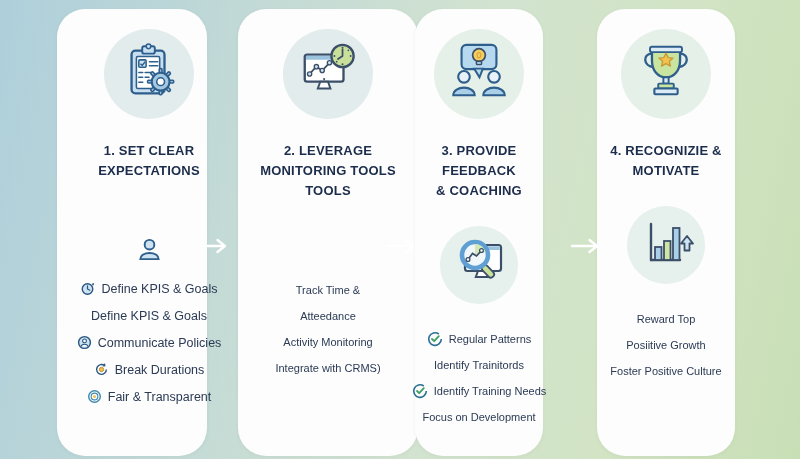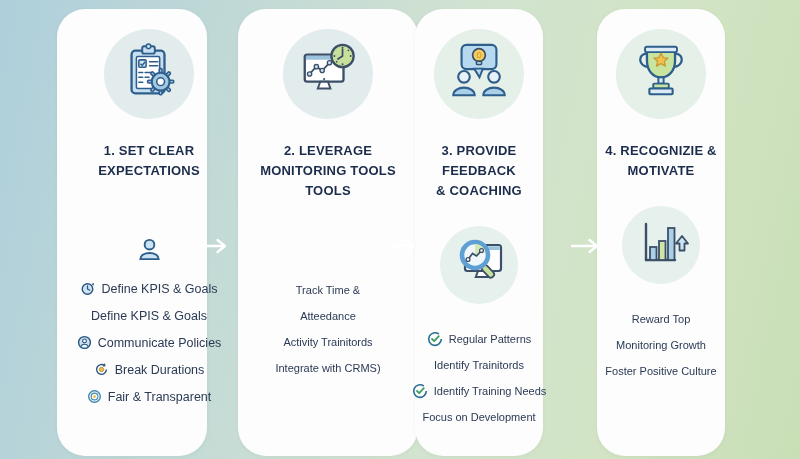--- a/index.html
+++ b/index.html
@@ -12,21 +12,21 @@
   }
 
   .card {
     position:absolute; top:9px; height:447px; background:#fcfdfc;
     border-radius:28px; display:flex; flex-direction:column; align-items:center;
     box-shadow:0 1px 4px rgba(60,90,90,0.06);
   }
   .card-1 { left:57px;  width:150px;padding-left:34px; }
   .card-2 { left:238px; width:180px; }
   .card-3 { left:415px; width:128px; }
-  .card-4 { left:597px; width:128px; }
+  .card-4 { left:597px; width:138px; }
 
   .icon-circle {
     width:90px; height:90px; border-radius:50%; margin-top:20px;
     display:flex; align-items:center; justify-content:center; flex:none;
   }
   .circle-blue  { background:#e2ecec; }
   .circle-green { background:#e5f0e9; }
 
   .icon-circle-sm {
     width:78px; height:78px; border-radius:50%; margin-top:25px;
@@ -184,21 +184,21 @@
 MONITORING TOOLS
 TOOLS</div>
     <div class="rows rows-2">
       <div class="row row-h26">
         <span>Track Time &amp;</span>
       </div>
       <div class="row row-h26">
         <span>Atteedance</span>
       </div>
       <div class="row row-h26">
-        <span>Activity Trainitords</span>
+        <span>Activity Monitoring</span>
       </div>
       <div class="row row-h26">
         <span>Integrate with CRMS)</span>
       </div>
     </div>
   </div>
 
   <div class="card card-3">
     <div class="icon-circle circle-green">
       <span>
@@ -288,21 +288,21 @@
           <rect x="35" y="13" width="6.5" height="32" fill="#a9cfe9" stroke="#3c4f68" stroke-width="1.8"></rect>
           <path d="M49 21 l6 7.5 h-3.5 v7 h-5 v-7 H43 z" fill="#cde3f2" stroke="#3c4f68" stroke-width="1.8" stroke-linejoin="round"></path>
         </svg>
       </span>
     </div>
     <div class="rows rows-3">
       <div class="row row-h26">
         <span>Reward Top</span>
       </div>
       <div class="row row-h26">
-        <span>Monitoring Growth</span>
+        <span>Posiitive Growth</span>
       </div>
       <div class="row row-h26">
         <span>Foster Positive Culture</span>
       </div>
     </div>
   </div>
 
   <div class="arrow arrow-1">
     <svg width="30" height="18" viewBox="0 0 30 18">
       <path d="M2 9 H26 M19.5 3 L27 9 L19.5 15" fill="none" stroke="#ffffff" stroke-width="2.4" stroke-linecap="round" stroke-linejoin="round"></path>

